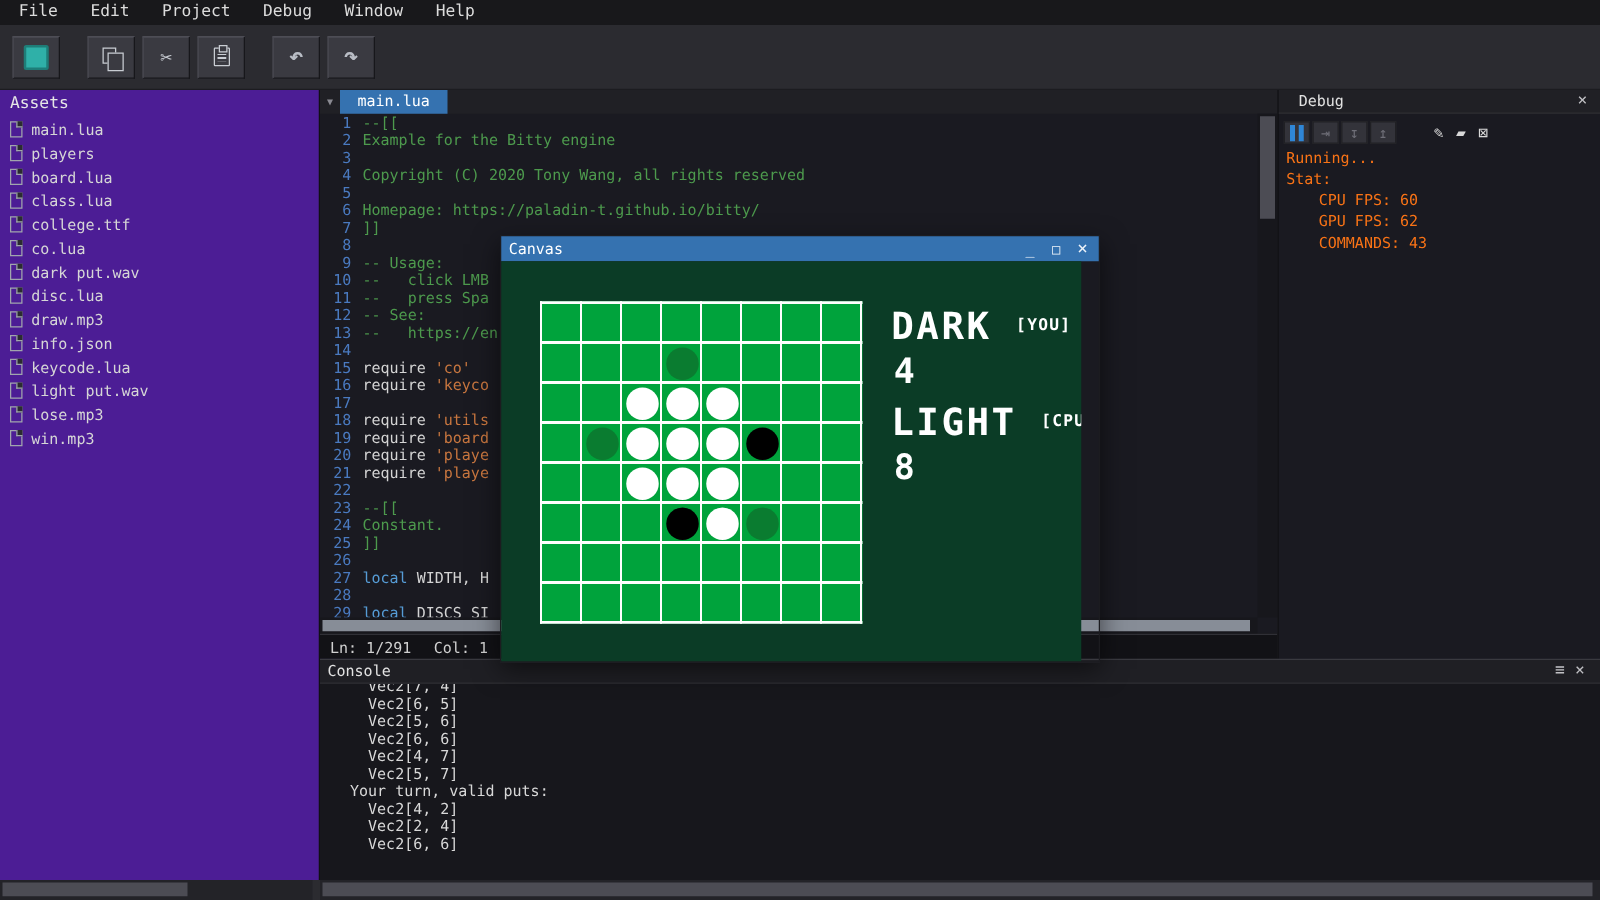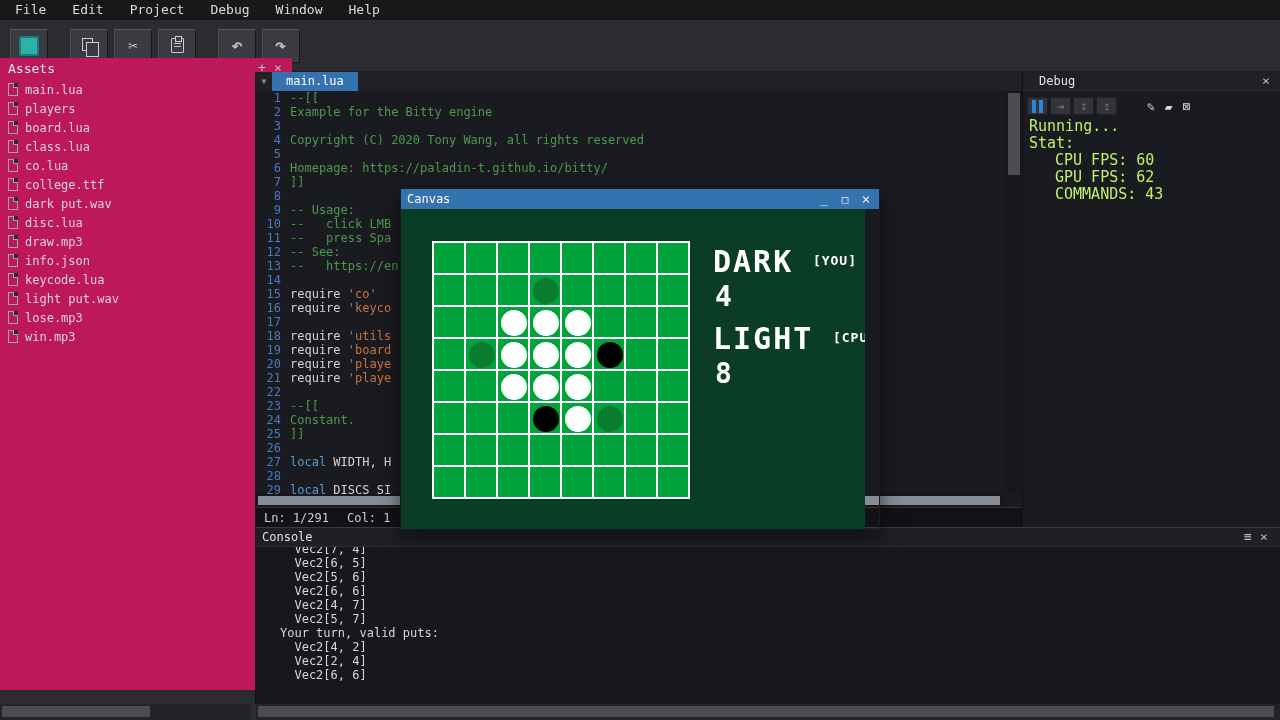--- a/index.html
+++ b/index.html
@@ -25,21 +25,21 @@
   .copy-icon::after{content:"";position:absolute;left:3px;top:3px;width:11px;height:13px;
     border:1px solid #c9cdd3;background:#3a3a41}
   .paste-icon{position:relative;width:13px;height:15px;border:1px solid #c9cdd3;border-radius:1px}
   .paste-icon::before{content:"";position:absolute;left:3px;top:-3px;width:5px;height:4px;
     background:#3a3a41;border:1px solid #c9cdd3}
   .paste-icon::after{content:"";position:absolute;left:2px;top:4px;width:7px;height:6px;
     background:repeating-linear-gradient(#c9cdd3 0 1px,transparent 1px 3px)}
   .undo-glyph{font-size:19px;font-weight:bold;color:#b9bdc5;line-height:1}
 
   
-  .assets-panel{position:absolute;left:0;top:58px;width:292px;height:632px;background:#be185d}
+  .assets-panel{position:absolute;left:0;top:72px;width:292px;height:632px;background:#4c1d95}
   .assets-header{height:20px;display:flex;align-items:center;padding:0 6px 0 8px;color:#e6e6e6;font-size:13px}
   .assets-header .spacer{flex:1}
   .hicon{width:16px;text-align:center;color:#c0c0c4;font-size:13px;line-height:18px}
   .assets-list{position:absolute;left:0;top:22px;right:0;bottom:0;overflow:hidden}
   .asset-row{display:flex;align-items:center;height:19px;padding-left:8px;gap:7px}
   .asset-label{font-size:12px;color:#d6d6d6;white-space:pre}
   .doc-icon{width:10px;height:13px;border:1px solid #a0a5ad;position:relative;flex:none}
   .doc-icon::after{content:"";position:absolute;right:-1px;top:-1px;width:4px;height:4px;
     background:#2b2b30;border-left:1px solid #a0a5ad;border-bottom:1px solid #a0a5ad}
 
@@ -78,21 +78,21 @@
   .debug-toolbar{display:flex;align-items:center;height:26px;padding-left:4px;margin-top:2px}
   .dbg-btn{width:21px;height:18px;background:#33333a;border:1px solid #202024;display:flex;
     align-items:center;justify-content:center;margin-right:2px;color:#6f6f78;font-size:12px}
   .pause-icon{position:relative;width:11px;height:13px;display:inline-block}
   .pause-icon::before,.pause-icon::after{content:"";position:absolute;top:0;width:4px;height:13px;
     background:var(--pause-blue,#2f86d6)}
   .pause-icon::before{left:0}
   .pause-icon::after{right:0}
   .dbg-right{margin-left:28px;display:flex;gap:10px;color:#d8d8d8;font-size:13px}
   .debug-body{position:absolute;left:0;top:46px;right:0;bottom:0}
-  .dbg-line{height:17px;line-height:17px;font-size:15px;color:#bef264;padding-left:6px;white-space:pre}
+  .dbg-line{height:17px;line-height:17px;font-size:12px;color:#f97316;padding-left:6px;white-space:pre}
   .dbg-line.stat{padding-left:32px}
 
   
   .console-panel{position:absolute;left:256px;top:527px;width:1024px;height:177px;background:#17171c;
     border-top:1px solid #3a3a40}
   .console-panel .panel-header{padding:0 8px 0 6px;background:#1f1f24}
   .console-body{position:absolute;left:0;top:19px;right:0;bottom:0;overflow:hidden}
   .console-lines{margin-top:-5px;padding-left:24px}
   .console-line{white-space:pre;font-size:12px;line-height:14px;height:14px;color:#d8d8d8}
 
@@ -186,25 +186,25 @@
         <div class="asset-row">
           <div class="doc-icon"></div>
           <div class="asset-label">board.lua</div>
         </div>
         <div class="asset-row">
           <div class="doc-icon"></div>
           <div class="asset-label">class.lua</div>
         </div>
         <div class="asset-row">
           <div class="doc-icon"></div>
+          <div class="asset-label">college.ttf</div>
+        </div>
+        <div class="asset-row">
+          <div class="doc-icon"></div>
           <div class="asset-label">co.lua</div>
-        </div>
-        <div class="asset-row">
-          <div class="doc-icon"></div>
-          <div class="asset-label">college.ttf</div>
         </div>
         <div class="asset-row">
           <div class="doc-icon"></div>
           <div class="asset-label">dark put.wav</div>
         </div>
         <div class="asset-row">
           <div class="doc-icon"></div>
           <div class="asset-label">disc.lua</div>
         </div>
         <div class="asset-row">

